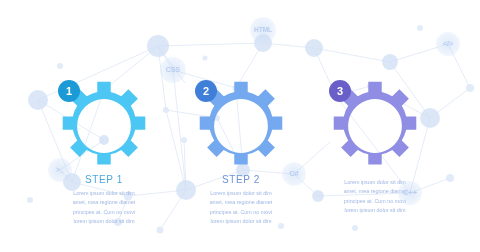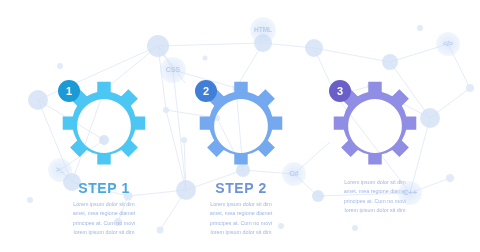--- a/index.html
+++ b/index.html
@@ -49,24 +49,23 @@
     width: 22px;
     height: 22px;
     border-radius: 50%;
     color: #ffffff;
     font-size: 11px;
     font-weight: bold;
     line-height: 22px;
     text-align: center;
   }
   .step-title {
-    font-size: 14px;
+    font-size: 10px;
     letter-spacing: 0.6px;
-    margin-top: 6px;
-    font-weight: bold;
+    font-weight: normal;
   }
   .step-body {
     font-size: 5.4px;
     line-height: 1.75;
     color: #9fb6e4;
     margin-top: 4px;
     padding: 0 18px;
   }
   .step-body span {
     display: block;

